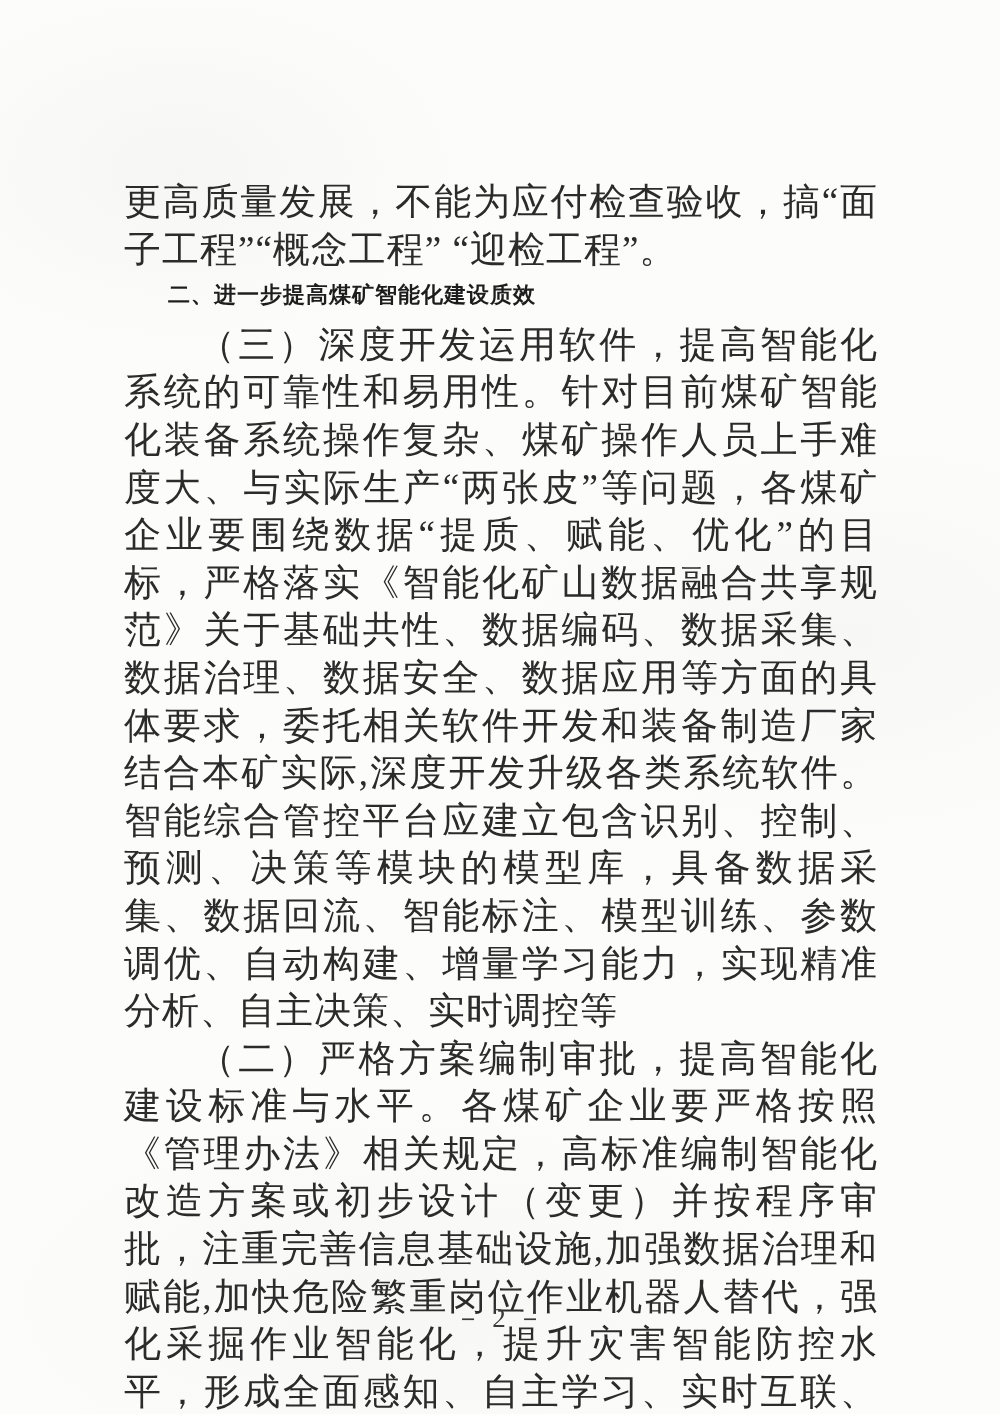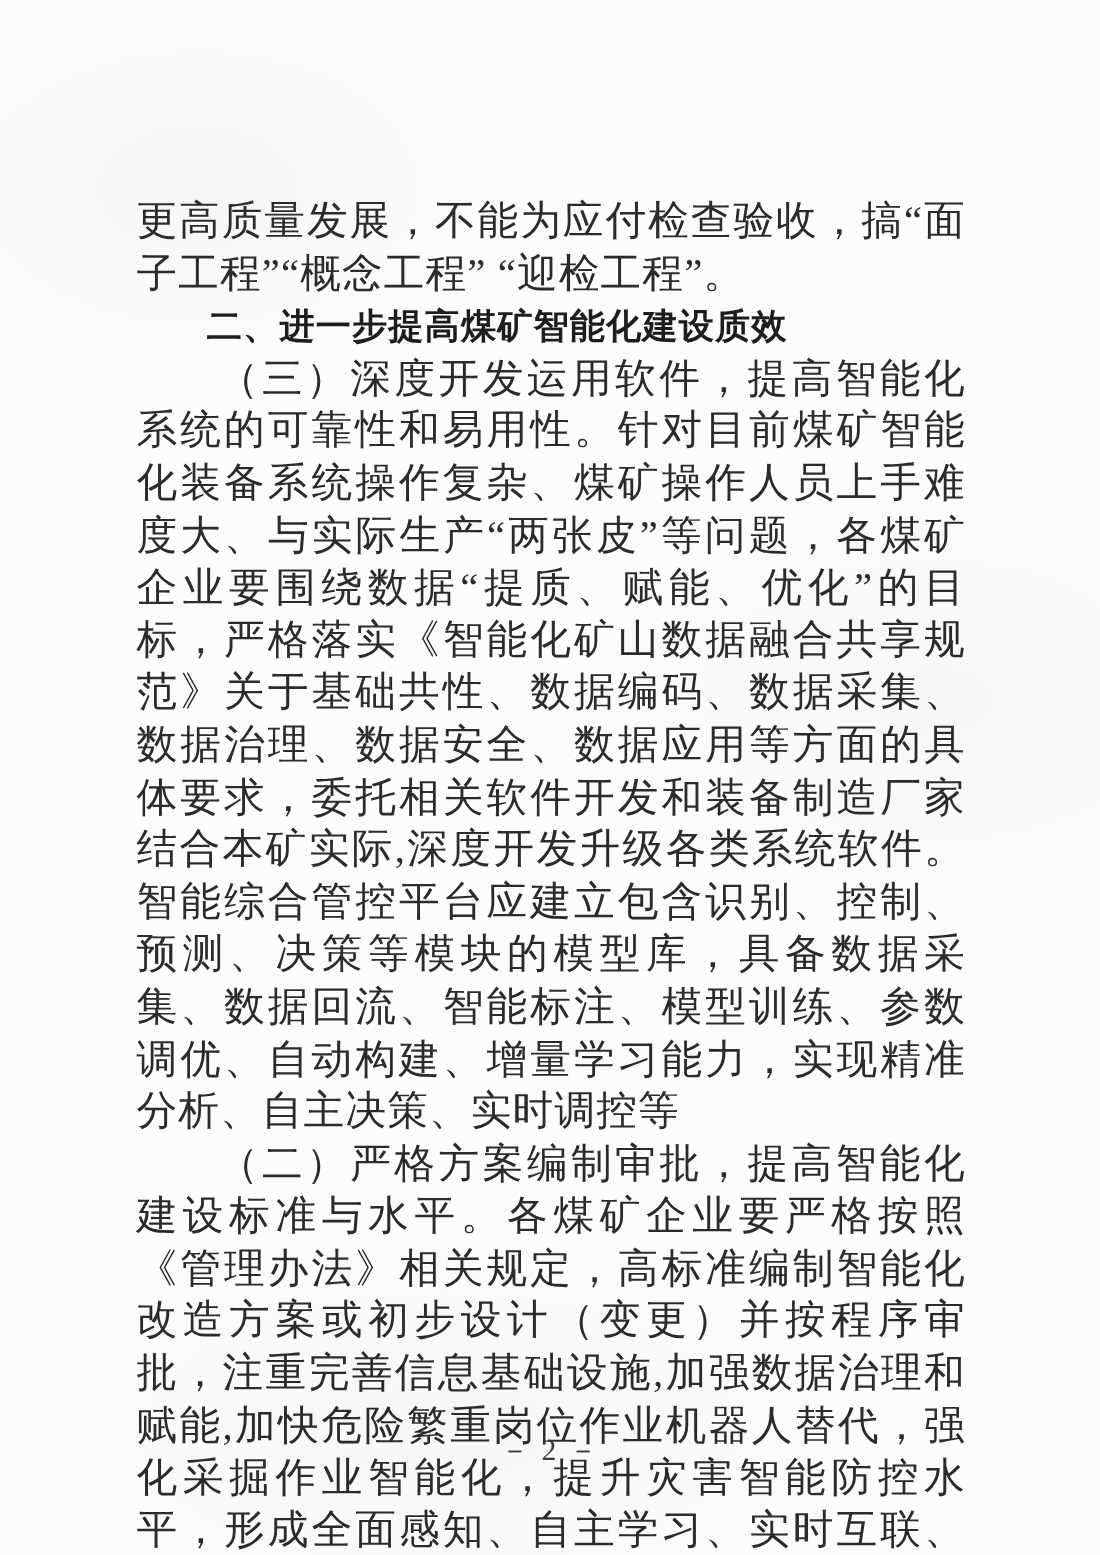--- a/index.html
+++ b/index.html
@@ -37,23 +37,23 @@
     letter-spacing: 1px;
     text-align: justify;
     text-justify: inter-character;
     color: #2b2b2b;
   }
   .indent {
     text-indent: 2em;
   }
   .heading {
     margin: 0;
-    font-family: Liberation Serif, serif;
+    font-family: Liberation Mono, monospace;
     font-weight: 700;
-    font-size: 32px;
+    font-size: 22px;
     line-height: 47.6px;
     letter-spacing: 1px;
     text-indent: 2em;
     color: #1d1d1d;
   }
   .footer {
     position: absolute;
     left: 0;
     top: 1300px;
     width: 100%;

